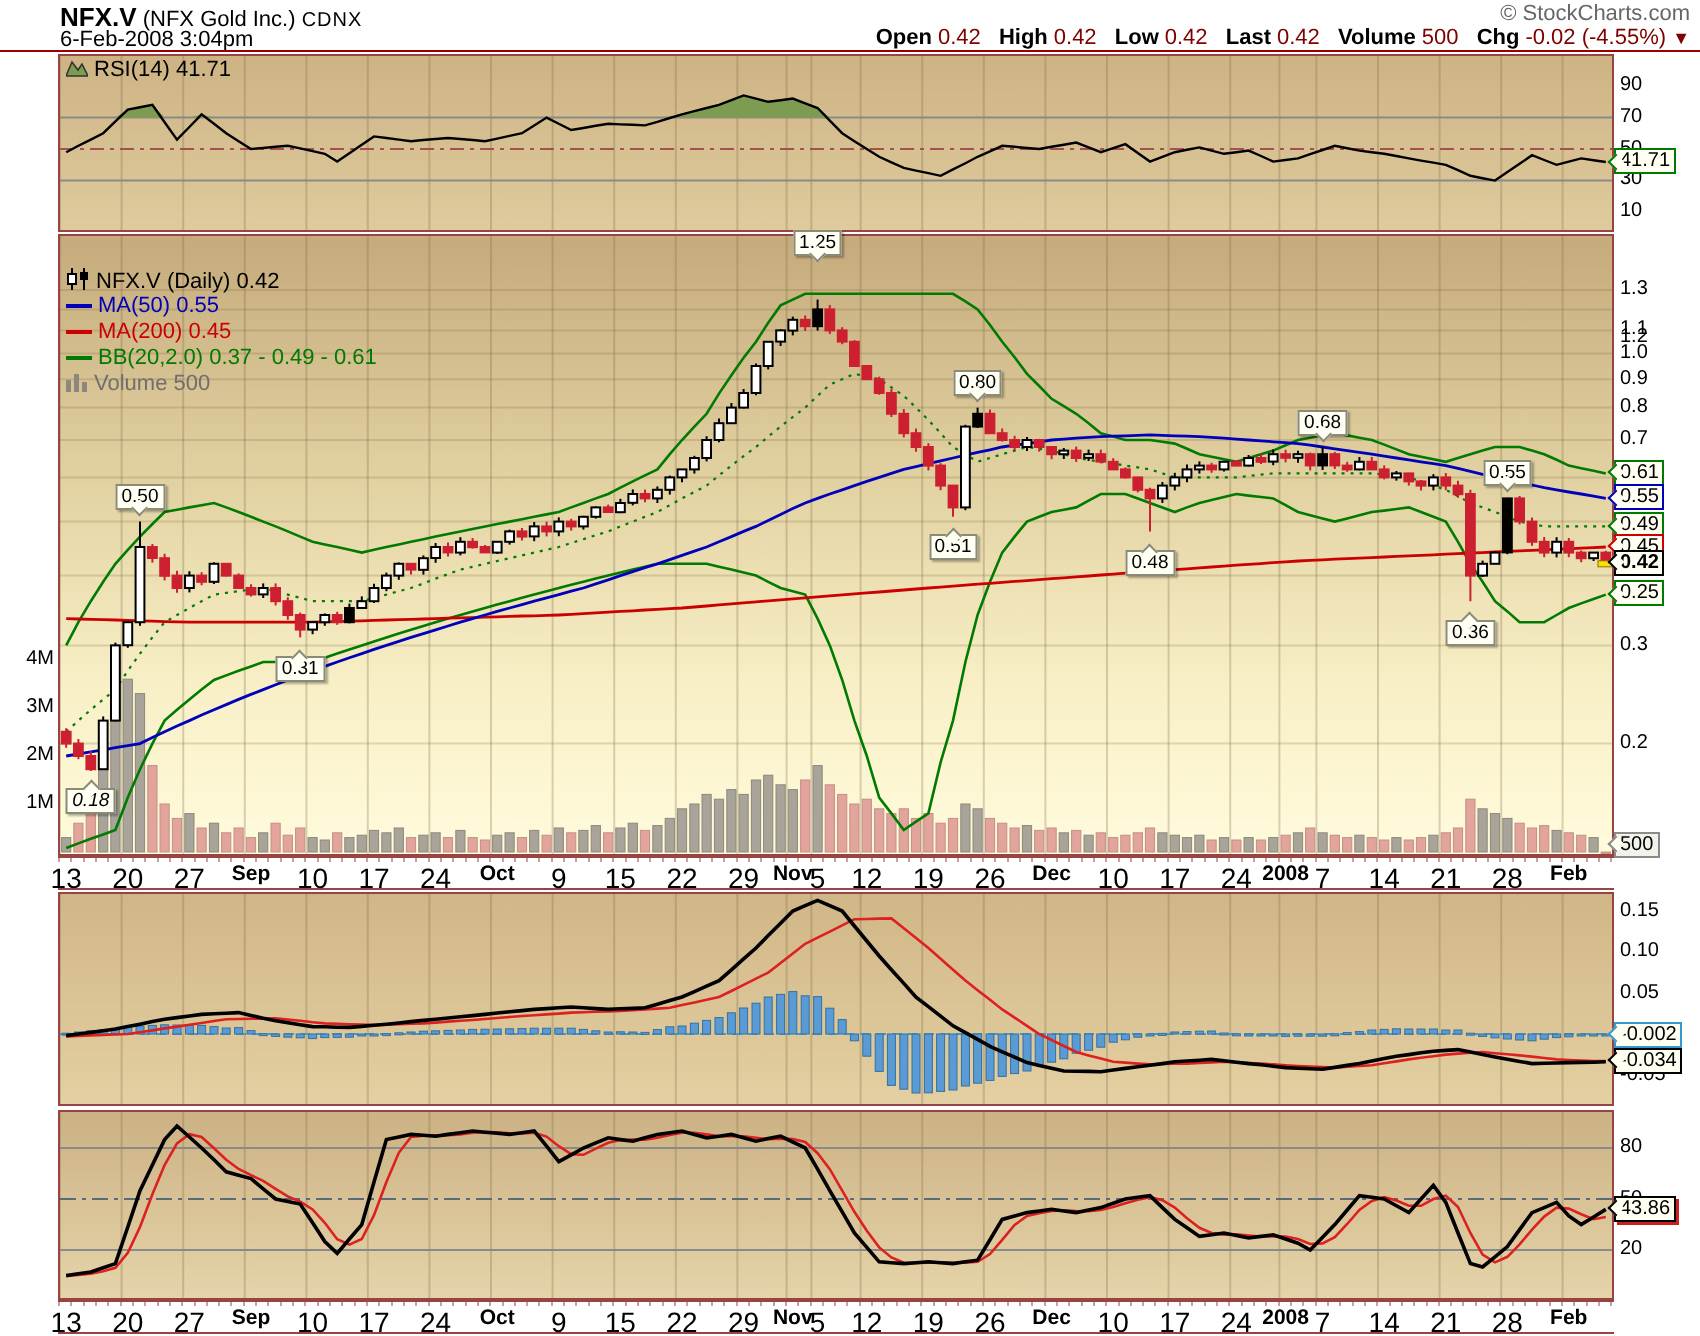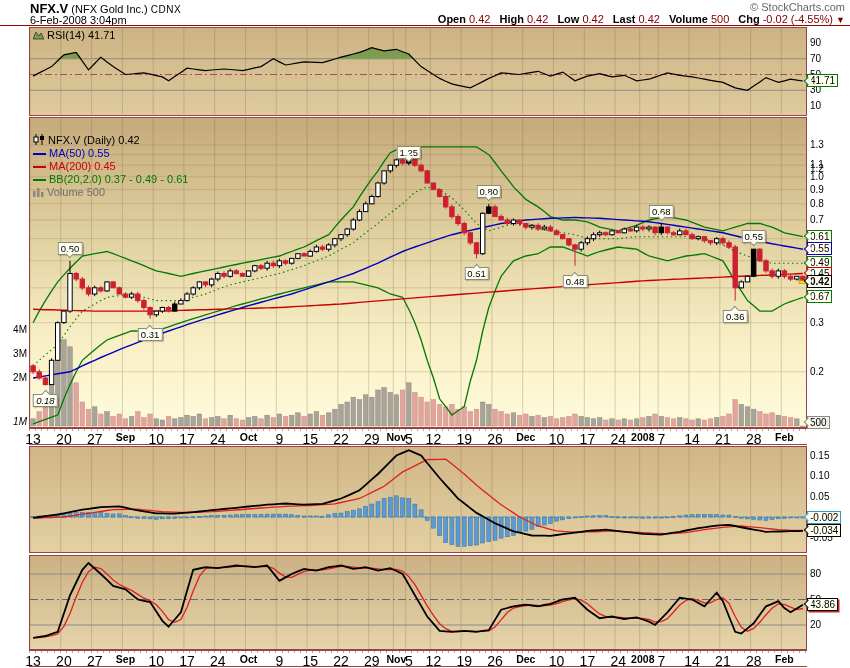--- a/index.html
+++ b/index.html
@@ -860,35 +860,35 @@
     <div class="atick" style="top: 449.5px;">0.15</div>
     <div class="atick" style="top: 470px;">0.10</div>
     <div class="atick" style="top: 490.5px;">0.05</div>
     <div class="atick" style="top: 531.5px;">-0.05</div>
     <div class="atick" style="top: 568px;">80</div>
     <div class="atick" style="top: 593.5px;">50</div>
     <div class="atick" style="top: 619px;">20</div>
     <div class="ltick" style="top: 324px;">4M</div>
     <div class="ltick" style="top: 348px;">3M</div>
     <div class="ltick" style="top: 372px;">2M</div>
-    <div class="ltick" style="top: 416px; font-style: italic;">1M</div>
+    <div class="ltick" style="top: 396px;">1M</div>
     <div class="vbox" style="top: 74.0284px; border-color: rgb(0, 122, 0);">41.71</div>
     <div class="vbox" style="top: 229.683px; border-color: rgb(0, 122, 0);">0.61</div>
     <div class="vbox" style="top: 242.229px; border-color: rgb(0, 0, 187);">0.55</div>
     <div class="vbox" style="top: 256.225px; border-color: rgb(0, 122, 0);">0.49</div>
     <div class="vbox" style="top: 266.544px; border-color: rgb(204, 0, 0);">0.45</div>
     <div class="vbox" style="top: 274.904px; border-color: rgb(0, 0, 0); font-weight: bold; border-width: 1.5px;">0.42</div>
-    <div class="vbox" style="top: 290.262px; border-color: rgb(0, 122, 0);">0.67</div>
+    <div class="vbox" style="top: 290.262px; border-color: rgb(0, 122, 0);">0.25</div>
     <div class="vbox" style="top: 415.988px; border-color: rgb(138, 138, 138); background: rgb(242, 242, 234);">500</div>
     <div class="vbox" style="top: 510.82px; border-color: rgb(51, 153, 204);">-0.002</div>
     <div class="vbox" style="top: 523.94px; border-color: rgb(0, 0, 0);">-0.034</div>
     <div class="vbox" style="top: 597.719px; border-color: rgb(0, 0, 0); box-shadow: rgb(204, 32, 32) 1.5px 1.5px 0px;">43.86</div>
     <div class="anno below" style="left: 45.4px; top: 393.569px; font-style: italic;">0.18</div>
     <div class="anno above" style="left: 70px; top: 241.778px;">0.50</div>
     <div class="anno below" style="left: 150.1px; top: 327.7px;">0.31</div>
-    <div class="anno above" style="left: 408.8px; top: 146px;">1.25</div>
+    <div class="anno above" style="left: 408.8px; top: 115px;">1.25</div>
     <div class="anno below" style="left: 476.5px; top: 267.378px;">0.51</div>
     <div class="anno above" style="left: 488.8px; top: 184.828px;">0.80</div>
     <div class="anno below" style="left: 575px; top: 274.724px;">0.48</div>
     <div class="anno above" style="left: 661.3px; top: 204.52px;">0.68</div>
     <div class="anno below" style="left: 735.2px; top: 309.582px;">0.36</div>
     <div class="anno above" style="left: 753.7px; top: 230.229px;">0.55</div>
   </div>
 
 </body></html>

